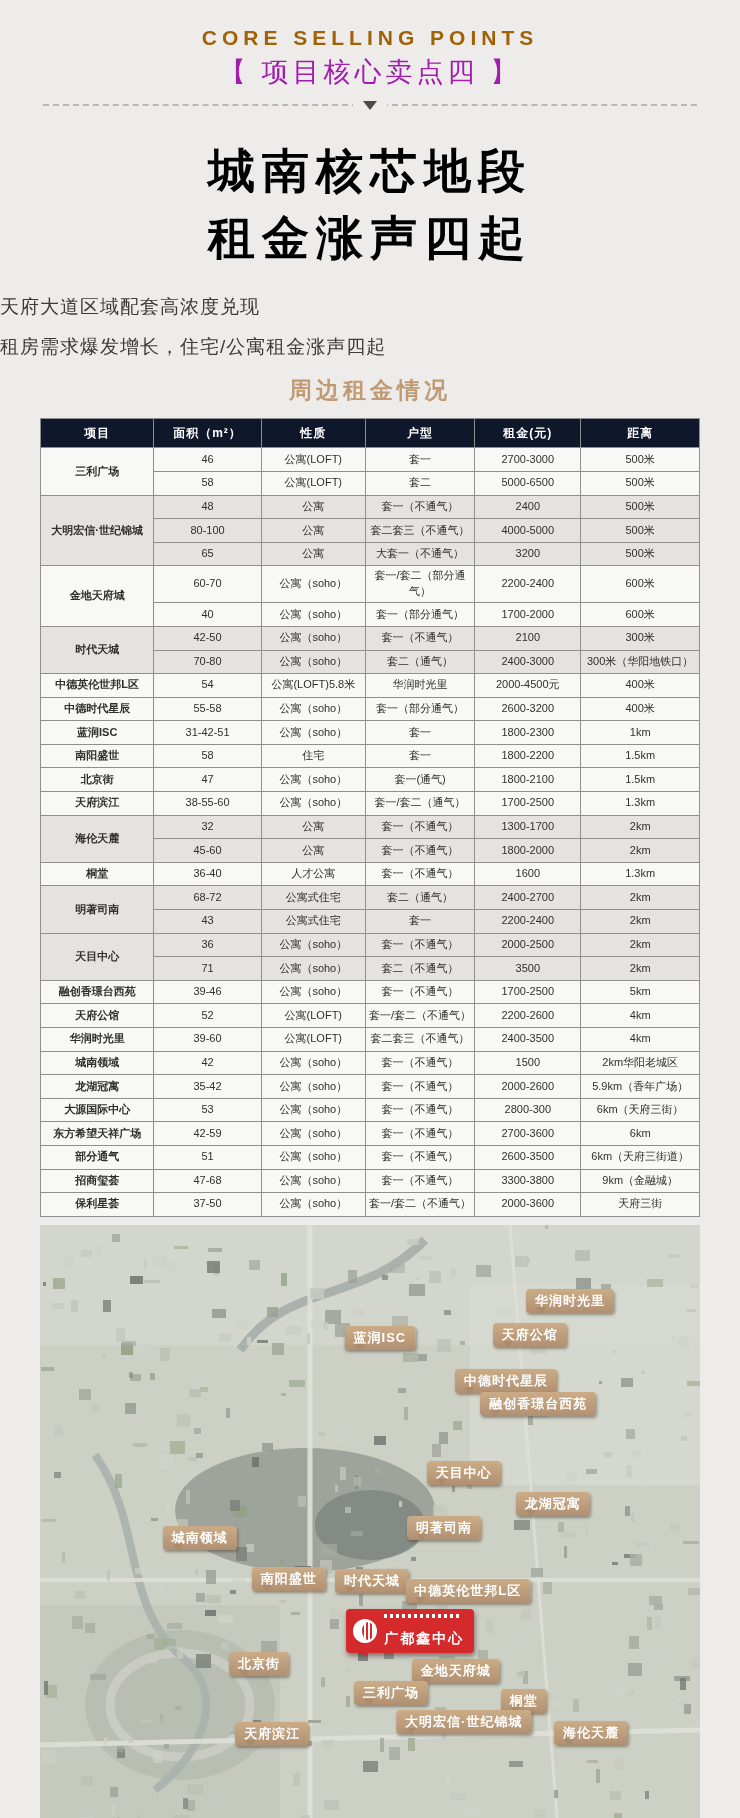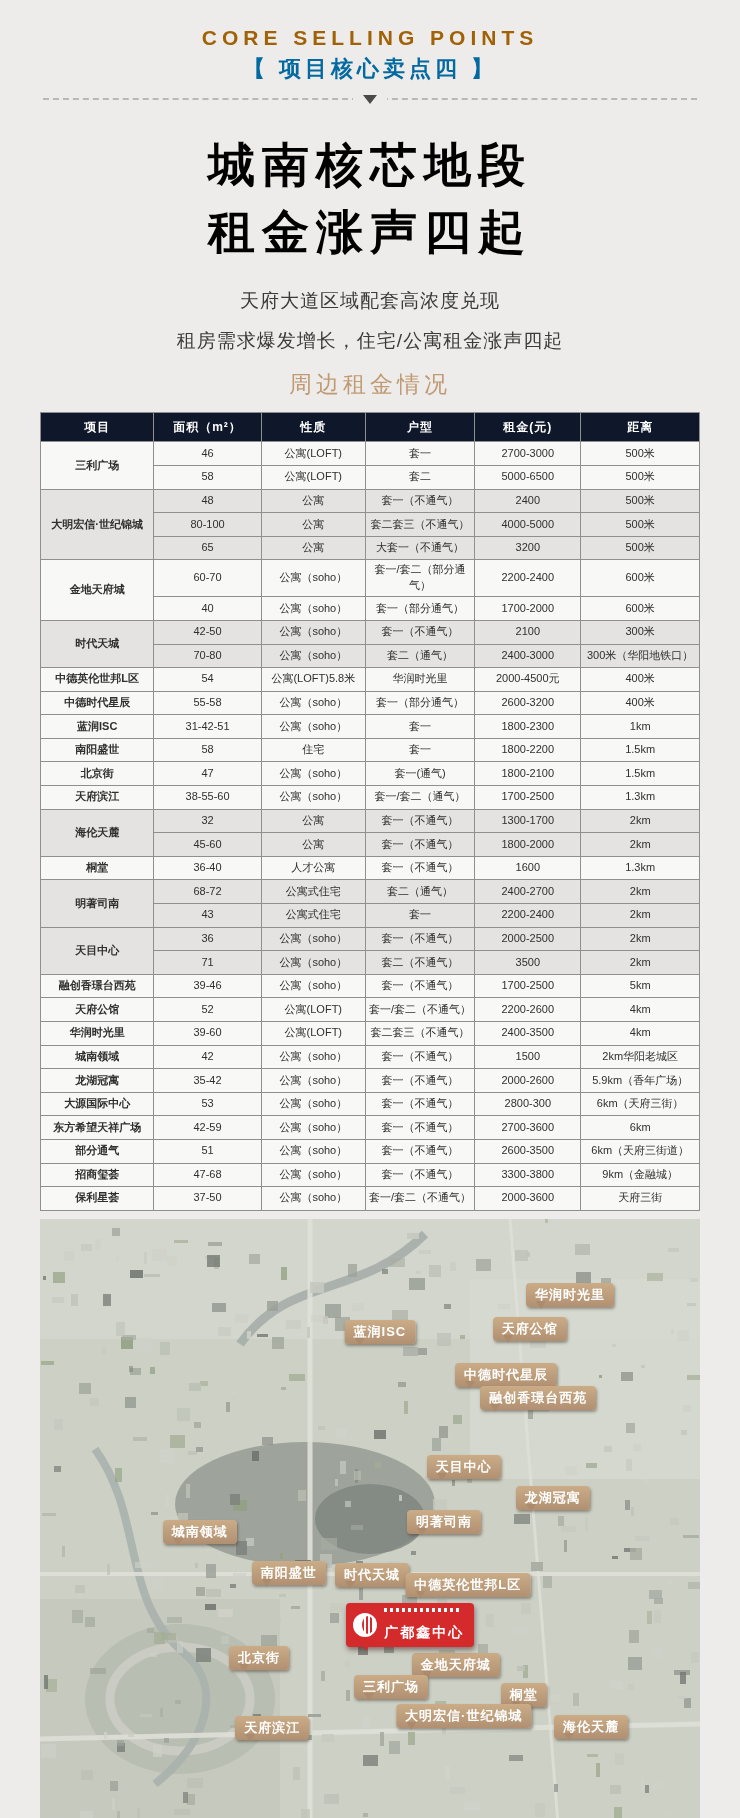--- a/index.html
+++ b/index.html
@@ -6,35 +6,35 @@
   body{
     width:740px;min-height:1818px;background:#edecea;
     font-family:"Liberation Sans","DejaVu Sans",sans-serif;
     -webkit-font-smoothing:antialiased;position:relative;overflow:hidden;
   }
   .page{width:740px;position:relative;}
 
   
   .hdr{padding-top:26px;text-align:center;position:relative;}
   .hdr-eyebrow{font-size:21px;letter-spacing:5px;color:#a16207;font-weight:bold;}
-  .hdr-title{font-size:22px;letter-spacing:4px;color:#0369a1;font-weight:bold;margin-top:4px;}
+  .hdr-title{font-size:27px;letter-spacing:4px;color:#a21caf;font-weight:normal;margin-top:4px;}
   .hdr-divider{margin:14px 43px 0 43px;border-top:2px dashed #b9b8b5;position:relative;height:0;}
   .hdr-arrow{position:absolute;left:50%;top:-5px;transform:translateX(-50%);
     width:0;height:0;border:7px solid transparent;border-top:9px solid #4a4a4a;
     background:transparent;}
   .hdr-arrow-mask{position:absolute;left:50%;top:-7px;transform:translateX(-50%);
     width:34px;height:8px;background:#edecea;}
 
   
   .hero{margin-top:32px;text-align:center;}
   .hero-line{font-size:47px;font-weight:900;color:#000000;letter-spacing:7px;line-height:1.42;}
-  .hero-para{margin-top:16px;text-align:center;}
+  .hero-para{margin-top:16px;text-align:left;}
   .hero-para div{font-size:19px;color:#3b3b3b;font-weight:500;line-height:40px;letter-spacing:1px;}
   .section-title{margin-top:8px;text-align:center;font-size:23px;color:#c09a72;
-    letter-spacing:4px;font-weight:normal;}
+    letter-spacing:4px;font-weight:bold;}
 
   
   .tbl-wrap{margin:12px 40px 0 40px;}
   table{width:100%;border-collapse:collapse;table-layout:fixed;background:#f8f8f6;}
   th,td{border:1px solid #8f8f8d;text-align:center;font-size:11px;color:#2f2f2f;
     padding:2px 1px;line-height:1.45;word-break:break-all;}
   thead th{background:#0f172a;color:#ffffff;font-size:12px;font-weight:bold;height:24px;letter-spacing:1px;}
   tbody td{height:18.6px;}
   td.proj{font-weight:bold;}
   tr.shaded td{background:#e4e3e1;}

